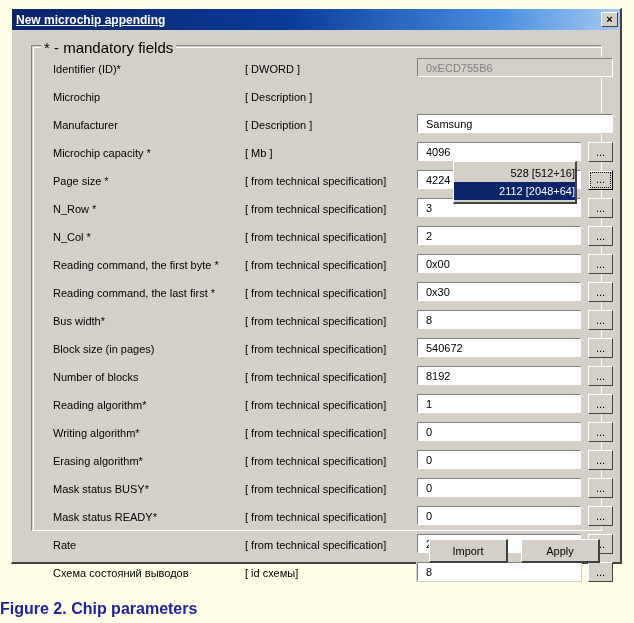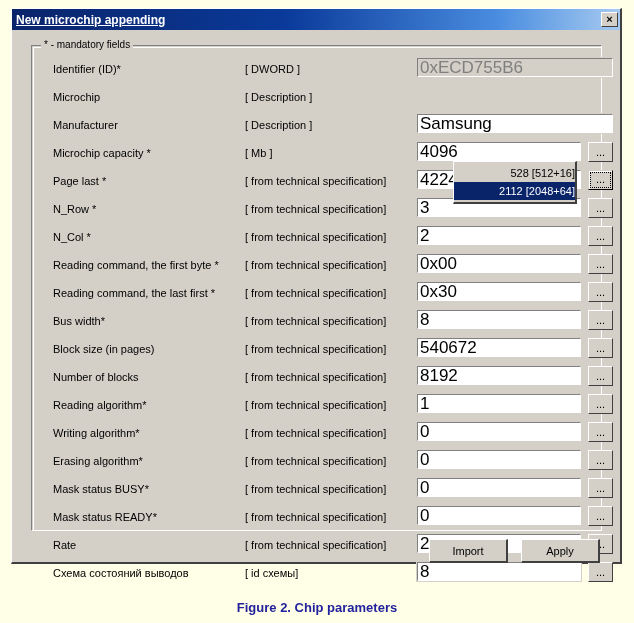--- a/index.html
+++ b/index.html
@@ -89,21 +89,21 @@
     border-top: 1px solid #ffffff;
     border-left: 1px solid #ffffff;
     pointer-events: none;
   }
   .groupbox-legend {
     position: absolute;
     left: 9px;
     top: -7px;
     background: #d4d0c8;
     padding: 0 3px;
-    font-size: 10px;
+    font-size: 15px;
     color: #000;
     z-index: 2;
   }
 
   
   .fields {
     position: absolute;
     left: 0;
     top: 11px;
     width: 100%;
@@ -134,23 +134,23 @@
     top: 1px;
     width: 164px;
     height: 19px;
     background: #ffffff;
     border-top: 1px solid #808080;
     border-left: 1px solid #808080;
     border-right: 1px solid #ffffff;
     border-bottom: 1px solid #ffffff;
     outline: 1px solid #d4d0c8;
     font-family: "Liberation Sans", sans-serif;
-    font-size: 17px;
-    color: #000;
-    padding: 0 0 0 2px;
+    font-size: 11px;
+    color: #000;
+    padding: 0 0 0 8px;
     box-sizing: border-box;
     line-height: 17px;
   }
   .row-input.wide {
     width: 196px;
   }
   .row-input.disabled {
     background: #d4d0c8;
     color: #808080;
   }
@@ -247,22 +247,21 @@
   #btn-quit { left: 325px; }
   #btn-import { left: 417px; }
   #btn-apply { left: 509px; }
 
   
   .caption {
     position: absolute;
     left: 0;
     top: 600px;
     width: 634px;
-    text-align: center;
-    font-size: 13px;
+    font-size: 16px;
     font-weight: bold;
     color: #22229c;
   }
 </style>
 </head>
 <body>
 
 <div class="dialog">
 
   <div class="titlebar">
@@ -287,21 +286,21 @@
           <span class="row-spec">[ Description ]</span>
           <input type="text" class="row-input wide" value="Samsung" style="">
         </div>
         <div class="row">
           <span class="row-label">Microchip capacity *</span>
           <span class="row-spec">[ Mb ]</span>
           <input type="text" class="row-input" value="4096" style="">
           <button class="ellipsis-btn">...</button>
         </div>
         <div class="row">
-          <span class="row-label">Page last *</span>
+          <span class="row-label">Page size *</span>
           <span class="row-spec">[ from technical specification]</span>
           <input type="text" class="row-input" value="4224" style="">
           <button class="ellipsis-btn focused">
             <span class="focus-ring">...</span>
           </button>
         </div>
         <div class="row">
           <span class="row-label">N_Row *</span>
           <span class="row-spec">[ from technical specification]</span>
           <input type="text" class="row-input" value="3" style="">

